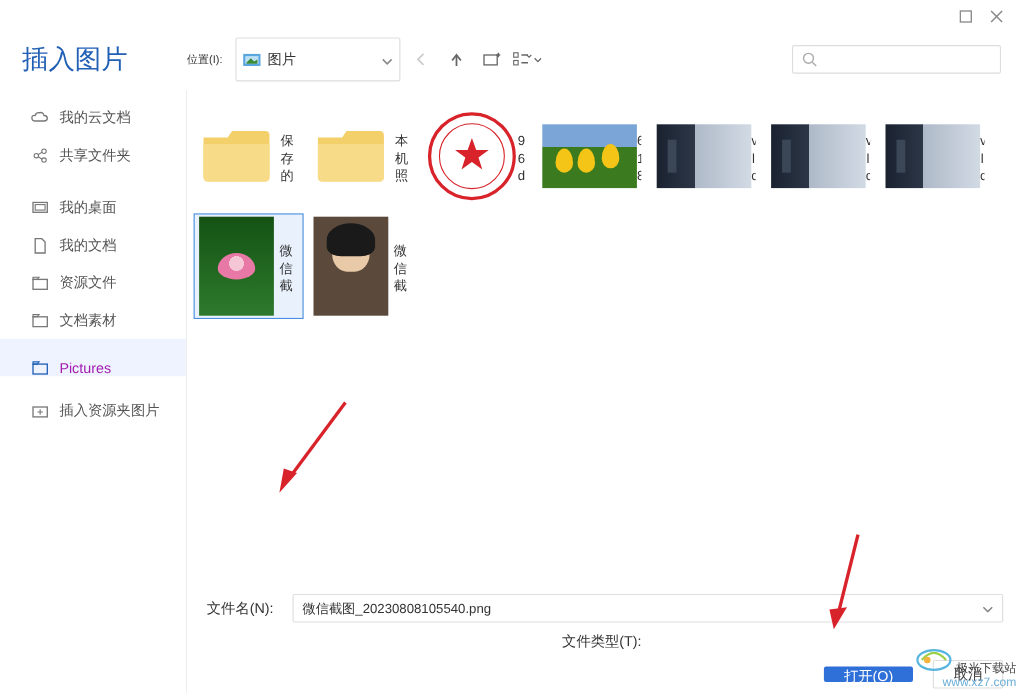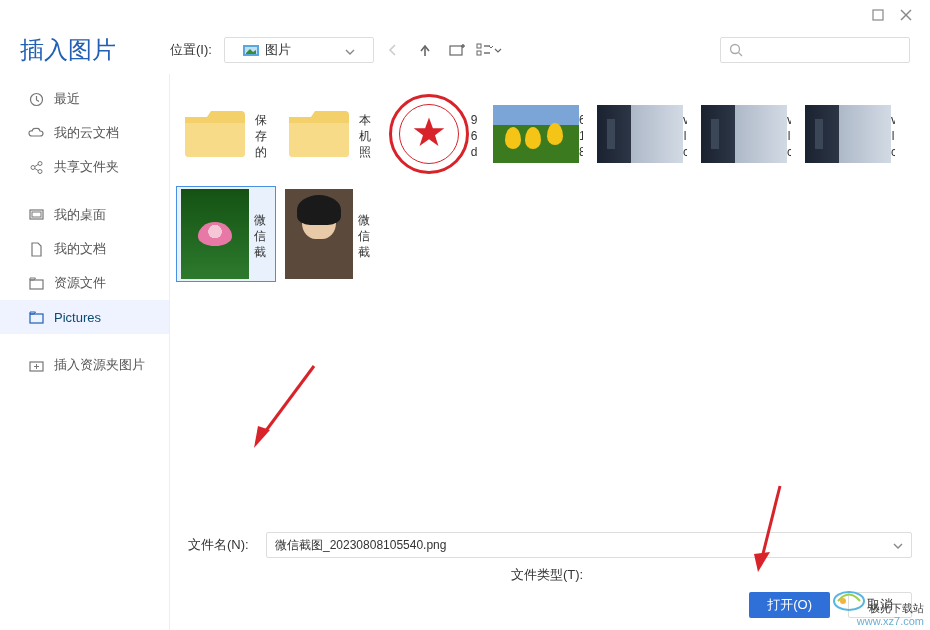--- a/index.html
+++ b/index.html
@@ -2,46 +2,46 @@
 <html><head>
 <meta charset="utf-8">
 <style>
 * { box-sizing: border-box; margin: 0; padding: 0; }
 body { font-family: "Microsoft YaHei", sans-serif; font-size: 13px; color: #333; background: #fff; width: 930px; height: 630px; overflow: hidden; position: relative; }
 .titlebar { display: flex; justify-content: flex-end; align-items: center; height: 30px; padding: 0 10px; }
 .titlebar .win-btn { width: 28px; height: 22px; display: flex; align-items: center; justify-content: center; color: #888; font-size: 14px; }
 .header { display: flex; align-items: center; padding: 4px 20px 8px 20px; }
 .header .title { font-size: 24px; color: #2160b5; font-weight: 500; width: 150px; }
 .toolbar { display: flex; align-items: center; gap: 6px; flex: 1; }
-.toolbar .lbl { font-size: 13px; color: #333; margin-right: 6px; }
-.combo { display: flex; align-items: center; border: 1px solid #ddd; height: 26px; padding: 0 18px; min-width: 150px; border-radius: 2px; background: #fff; }
+.toolbar .lbl { font-size: 10px; color: #333; margin-right: 6px; }
+.combo { display: flex; align-items: center; border: 1px solid #ddd; height: 40px; padding: 0 6px; min-width: 150px; border-radius: 2px; background: #fff; }
 .combo .ico { width: 16px; height: 14px; display: inline-flex; align-items: center; justify-content: center; margin-right: 6px; }
 .combo .txt { flex: 1; }
 .combo .arrow { color: #888; }
 .tool-icon { width: 26px; height: 26px; display: flex; align-items: center; justify-content: center; color: #888; }
 .search-box { display: flex; align-items: center; border: 1px solid #ddd; height: 26px; width: 190px; border-radius: 2px; padding: 0 8px; margin-left: auto; color: #aaa; }
 .main { display: flex; height: calc(100% - 72px); }
 .sidebar { width: 170px; border-right: 1px solid #eee; padding-top: 8px; }
 .side-group { margin-bottom: 14px; }
 .side-item { display: flex; align-items: center; height: 34px; padding: 0 18px 0 28px; gap: 10px; color: #555; font-size: 13px; }
-.side-item.active { background: #eef3ff; color: #0c4a6e; }
+.side-item.active { background: #eef3ff; color: #a21caf; align-items: flex-end; }
 .side-item .s-icon { width: 16px; height: 16px; display: flex; align-items: center; justify-content: center; color: inherit; }
 .content { flex: 1; display: flex; flex-direction: column; }
 .file-area { flex: 1; padding: 12px 6px; overflow: auto; }
 .file-grid { display: flex; flex-wrap: wrap; gap: 4px 4px; }
 .file-item { width: 100px; display: flex; align-items: center; padding: 4px; border: 1px solid transparent; }
 .file-item.selected { border: 1px solid #4a90e2; background: #e8f1fc; }
 .thumb { width: 86px; height: 86px; display: flex; align-items: center; justify-content: center; background: #fff; }
 .file-label { font-size: 12px; text-align: center; margin-top: 4px; line-height: 1.35; word-break: break-all; max-height: 48px; overflow: hidden; color: #333; }
 .footer { padding: 8px 18px 14px 18px; }
 .form-row { display: flex; align-items: center; margin-bottom: 8px; justify-content: center; }
 .form-row .flbl { width: 78px; font-size: 13px; color: #333; }
 .form-row .finput { flex: 1; height: 26px; border: 1px solid #ddd; padding: 0 8px; font-size: 12px; color: #333; display: flex; align-items: center; justify-content: space-between; border-radius: 2px; }
 .btn-row { display: flex; justify-content: flex-end; gap: 18px; margin-top: 6px; align-items: center; position: relative; }
-.btn-primary { background: #2e6fd8; color: #fff; border: none; height: 26px; padding: 0 18px; font-size: 13px; border-radius: 2px; }
+.btn-primary { background: #2e6fd8; color: #fff; border: none; height: 14px; padding: 0 18px; font-size: 13px; border-radius: 2px; }
 .btn-secondary { background: #fff; color: #333; border: 1px solid #ddd; height: 26px; padding: 0 18px; font-size: 13px; border-radius: 2px; }
 .watermark { position: absolute; right: 6px; bottom: 2px; font-size: 11px; color: #6baed6; text-align: right; line-height: 1.2; pointer-events: none; }
 .watermark .wm-ico { display: inline-flex; align-items: center; justify-content: center; width: 34px; height: 22px; }
 .arrow-annot { position: absolute; pointer-events: none; }
 
 
 .folder-svg { width: 70px; height: 58px; }
 .stamp { width: 80px; height: 80px; border-radius: 50%; border: 3px solid #d8232a; position: relative; display:flex; align-items:center; justify-content:center;}
 .stamp::after { content:""; position:absolute; inset:7px; border:1px solid #d8232a; border-radius:50%; }
 .flowers { width: 86px; height: 58px; background: linear-gradient(to bottom, #7aa5d6 0%, #7aa5d6 35%, #3b7a1e 35%, #3b7a1e 100%); position: relative; }
@@ -132,29 +132,20 @@
     </div>
   </div>
 </div>
 
 <div class="main">
 
   <div class="sidebar">
     <div class="side-group">
       <div class="side-item">
         <span class="s-icon">
-            <svg width="15" height="15">
-              <circle cx="7.5" cy="7.5" r="6" fill="none" stroke="#777" stroke-width="1.2"></circle>
-              <polyline points="7.5,4 7.5,8 10,9.5" fill="none" stroke="#777" stroke-width="1.2"></polyline>
-            </svg>
-          </span>
-        <span>最近</span>
-      </div>
-      <div class="side-item">
-        <span class="s-icon">
             <svg width="16" height="12">
               <path d="M4 9 Q1 9 1 6 Q1 3.5 4 4 Q5 1 8 1.5 Q11 0.5 12 4 Q15 4 15 6.5 Q15 9 12 9 Z" fill="none" stroke="#777" stroke-width="1.2"></path>
             </svg>
           </span>
         <span>我的云文档</span>
       </div>
       <div class="side-item">
         <span class="s-icon">
             <svg width="15" height="15">
               <circle cx="4" cy="7.5" r="2" fill="none" stroke="#777"></circle>
@@ -186,20 +177,29 @@
         <span>我的文档</span>
       </div>
       <div class="side-item">
         <span class="s-icon">
             <svg width="15" height="13">
               <rect x="1" y="3" width="13" height="9" fill="none" stroke="#777" stroke-width="1.2"></rect>
               <path d="M1 3 L5 3 L6.5 1 L1 1 Z" fill="none" stroke="#777"></path>
             </svg>
           </span>
         <span>资源文件</span>
+      </div>
+      <div class="side-item">
+        <span class="s-icon">
+            <svg width="15" height="13">
+              <rect x="1" y="3" width="13" height="9" fill="none" stroke="#777" stroke-width="1.2"></rect>
+              <path d="M1 3 L5 3 L6.5 1 L1 1 Z" fill="none" stroke="#777"></path>
+            </svg>
+          </span>
+        <span>文档素材</span>
       </div>
       <div class="side-item active">
         <span class="s-icon">
             <svg width="15" height="13">
               <rect x="1" y="3" width="13" height="9" fill="none" stroke="#2160b5" stroke-width="1.2"></rect>
               <path d="M1 3 L5 3 L6.5 1 L1 1 Z" fill="none" stroke="#2160b5"></path>
             </svg>
           </span>
         <span>Pictures</span>
       </div>

